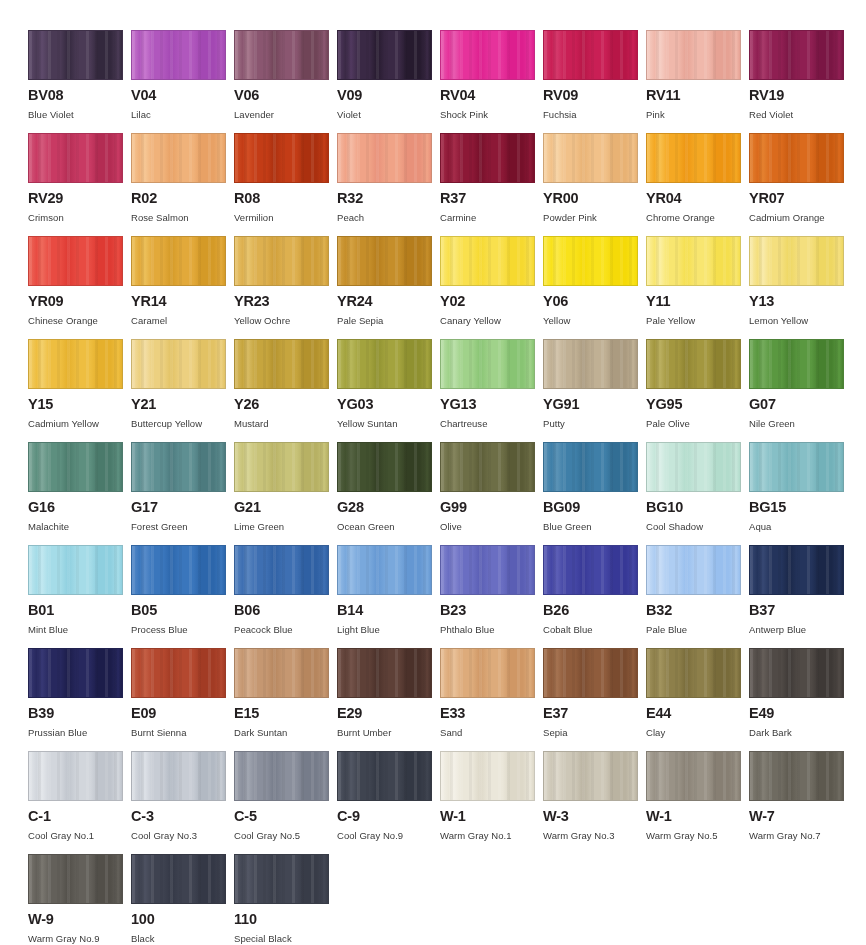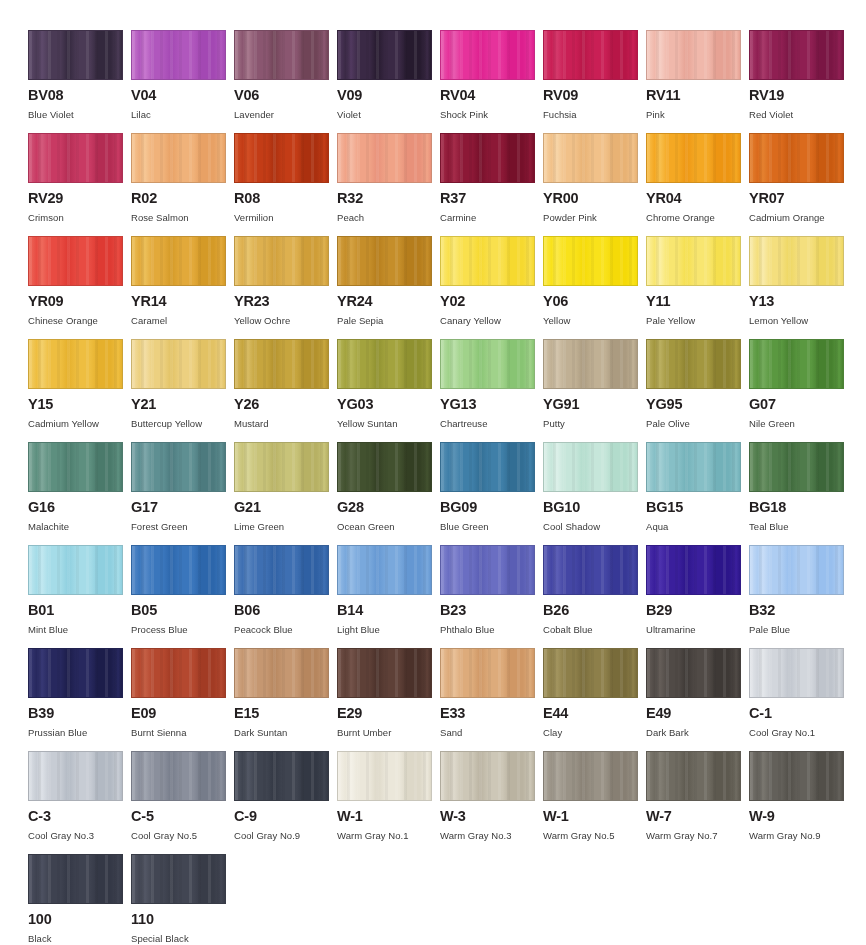--- a/index.html
+++ b/index.html
@@ -258,40 +258,40 @@
         <div class="swatch-chip" style="background-image: linear-gradient(90deg, rgb(216, 213, 151) 0%, rgb(200, 195, 121) 8%, rgb(216, 213, 151) 14%, rgb(200, 195, 121) 22%, rgb(200, 195, 121) 34%, rgb(183, 177, 100) 42%, rgb(200, 195, 121) 52%, rgb(200, 195, 121) 66%, rgb(183, 177, 100) 74%, rgb(183, 177, 100) 88%, rgb(200, 195, 121) 96%, rgb(183, 177, 100) 100%); background-color: rgb(200, 195, 121);"></div>
         <div class="swatch-code">G21</div>
         <div class="swatch-name">Lime Green</div>
       </div>
       <div class="swatch-cell">
         <div class="swatch-chip" style="background-image: linear-gradient(90deg, rgb(86, 100, 68) 0%, rgb(66, 81, 47) 8%, rgb(86, 100, 68) 14%, rgb(66, 81, 47) 22%, rgb(66, 81, 47) 34%, rgb(51, 63, 35) 42%, rgb(66, 81, 47) 52%, rgb(66, 81, 47) 66%, rgb(51, 63, 35) 74%, rgb(51, 63, 35) 88%, rgb(66, 81, 47) 96%, rgb(51, 63, 35) 100%); background-color: rgb(66, 81, 47);"></div>
         <div class="swatch-code">G28</div>
         <div class="swatch-name">Ocean Green</div>
       </div>
       <div class="swatch-cell">
+        <div class="swatch-chip" style="background-image: linear-gradient(90deg, rgb(133, 133, 94) 0%, rgb(109, 110, 70) 8%, rgb(133, 133, 94) 14%, rgb(109, 110, 70) 22%, rgb(109, 110, 70) 34%, rgb(90, 91, 54) 42%, rgb(109, 110, 70) 52%, rgb(109, 110, 70) 66%, rgb(90, 91, 54) 74%, rgb(90, 91, 54) 88%, rgb(109, 110, 70) 96%, rgb(90, 91, 54) 100%); background-color: rgb(109, 110, 70);"></div>
+        <div class="swatch-code">G99</div>
+        <div class="swatch-name">Olive</div>
+      </div>
+      <div class="swatch-cell">
         <div class="swatch-chip" style="background-image: linear-gradient(90deg, rgb(91, 147, 182) 0%, rgb(63, 127, 168) 8%, rgb(91, 147, 182) 14%, rgb(63, 127, 168) 22%, rgb(63, 127, 168) 34%, rgb(50, 110, 148) 42%, rgb(63, 127, 168) 52%, rgb(63, 127, 168) 66%, rgb(50, 110, 148) 74%, rgb(50, 110, 148) 88%, rgb(63, 127, 168) 96%, rgb(50, 110, 148) 100%); background-color: rgb(63, 127, 168);"></div>
         <div class="swatch-code">BG09</div>
         <div class="swatch-name">Blue Green</div>
       </div>
       <div class="swatch-cell">
         <div class="swatch-chip" style="background-image: linear-gradient(90deg, rgb(220, 240, 233) 0%, rgb(198, 230, 218) 8%, rgb(220, 240, 233) 14%, rgb(198, 230, 218) 22%, rgb(198, 230, 218) 34%, rgb(178, 220, 204) 42%, rgb(198, 230, 218) 52%, rgb(198, 230, 218) 66%, rgb(178, 220, 204) 74%, rgb(178, 220, 204) 88%, rgb(198, 230, 218) 96%, rgb(178, 220, 204) 100%); background-color: rgb(198, 230, 218);"></div>
         <div class="swatch-code">BG10</div>
         <div class="swatch-name">Cool Shadow</div>
       </div>
       <div class="swatch-cell">
         <div class="swatch-chip" style="background-image: linear-gradient(90deg, rgb(163, 208, 213) 0%, rgb(134, 191, 198) 8%, rgb(163, 208, 213) 14%, rgb(134, 191, 198) 22%, rgb(134, 191, 198) 34%, rgb(114, 177, 185) 42%, rgb(134, 191, 198) 52%, rgb(134, 191, 198) 66%, rgb(114, 177, 185) 74%, rgb(114, 177, 185) 88%, rgb(134, 191, 198) 96%, rgb(114, 177, 185) 100%); background-color: rgb(134, 191, 198);"></div>
         <div class="swatch-code">BG15</div>
         <div class="swatch-name">Aqua</div>
       </div>
       <div class="swatch-cell">
-        <div class="swatch-chip" style="background-image: linear-gradient(90deg, rgb(107, 146, 101) 0%, rgb(79, 123, 75) 8%, rgb(107, 146, 101) 14%, rgb(79, 123, 75) 22%, rgb(79, 123, 75) 34%, rgb(61, 103, 58) 42%, rgb(79, 123, 75) 52%, rgb(79, 123, 75) 66%, rgb(61, 103, 58) 74%, rgb(61, 103, 58) 88%, rgb(79, 123, 75) 96%, rgb(61, 103, 58) 100%); background-color: rgb(79, 123, 75);"></div>
-        <div class="swatch-code">BG18</div>
-        <div class="swatch-name">Teal Blue</div>
-      </div>
-      <div class="swatch-cell">
         <div class="swatch-chip" style="background-image: linear-gradient(90deg, rgb(193, 232, 240) 0%, rgb(165, 220, 232) 8%, rgb(193, 232, 240) 14%, rgb(165, 220, 232) 22%, rgb(165, 220, 232) 34%, rgb(142, 207, 223) 42%, rgb(165, 220, 232) 52%, rgb(165, 220, 232) 66%, rgb(142, 207, 223) 74%, rgb(142, 207, 223) 88%, rgb(165, 220, 232) 96%, rgb(142, 207, 223) 100%); background-color: rgb(165, 220, 232);"></div>
         <div class="swatch-code">B01</div>
         <div class="swatch-name">Mint Blue</div>
       </div>
       <div class="swatch-cell">
         <div class="swatch-chip" style="background-image: linear-gradient(90deg, rgb(87, 139, 201) 0%, rgb(58, 118, 188) 8%, rgb(87, 139, 201) 14%, rgb(58, 118, 188) 22%, rgb(58, 118, 188) 34%, rgb(44, 102, 171) 42%, rgb(58, 118, 188) 52%, rgb(58, 118, 188) 66%, rgb(44, 102, 171) 74%, rgb(44, 102, 171) 88%, rgb(58, 118, 188) 96%, rgb(44, 102, 171) 100%); background-color: rgb(58, 118, 188);"></div>
         <div class="swatch-code">B05</div>
         <div class="swatch-name">Process Blue</div>
       </div>
       <div class="swatch-cell">
@@ -308,30 +308,30 @@
         <div class="swatch-chip" style="background-image: linear-gradient(90deg, rgb(133, 136, 208) 0%, rgb(106, 110, 194) 8%, rgb(133, 136, 208) 14%, rgb(106, 110, 194) 22%, rgb(106, 110, 194) 34%, rgb(90, 94, 180) 42%, rgb(106, 110, 194) 52%, rgb(106, 110, 194) 66%, rgb(90, 94, 180) 74%, rgb(90, 94, 180) 88%, rgb(106, 110, 194) 96%, rgb(90, 94, 180) 100%); background-color: rgb(106, 110, 194);"></div>
         <div class="swatch-code">B23</div>
         <div class="swatch-name">Phthalo Blue</div>
       </div>
       <div class="swatch-cell">
         <div class="swatch-chip" style="background-image: linear-gradient(90deg, rgb(93, 95, 182) 0%, rgb(68, 70, 164) 8%, rgb(93, 95, 182) 14%, rgb(68, 70, 164) 22%, rgb(68, 70, 164) 34%, rgb(55, 56, 150) 42%, rgb(68, 70, 164) 52%, rgb(68, 70, 164) 66%, rgb(55, 56, 150) 74%, rgb(55, 56, 150) 88%, rgb(68, 70, 164) 96%, rgb(55, 56, 150) 100%); background-color: rgb(68, 70, 164);"></div>
         <div class="swatch-code">B26</div>
         <div class="swatch-name">Cobalt Blue</div>
       </div>
       <div class="swatch-cell">
-        <div class="swatch-chip" style="background-image: linear-gradient(90deg, rgb(77, 50, 174) 0%, rgb(58, 31, 156) 8%, rgb(77, 50, 174) 14%, rgb(58, 31, 156) 22%, rgb(58, 31, 156) 34%, rgb(44, 21, 138) 42%, rgb(58, 31, 156) 52%, rgb(58, 31, 156) 66%, rgb(44, 21, 138) 74%, rgb(44, 21, 138) 88%, rgb(58, 31, 156) 96%, rgb(44, 21, 138) 100%); background-color: rgb(58, 31, 156);"></div>
-        <div class="swatch-code">B29</div>
-        <div class="swatch-name">Ultramarine</div>
-      </div>
-      <div class="swatch-cell">
         <div class="swatch-chip" style="background-image: linear-gradient(90deg, rgb(200, 221, 247) 0%, rgb(174, 205, 242) 8%, rgb(200, 221, 247) 14%, rgb(174, 205, 242) 22%, rgb(174, 205, 242) 34%, rgb(152, 191, 238) 42%, rgb(174, 205, 242) 52%, rgb(174, 205, 242) 66%, rgb(152, 191, 238) 74%, rgb(152, 191, 238) 88%, rgb(174, 205, 242) 96%, rgb(152, 191, 238) 100%); background-color: rgb(174, 205, 242);"></div>
         <div class="swatch-code">B32</div>
         <div class="swatch-name">Pale Blue</div>
       </div>
       <div class="swatch-cell">
+        <div class="swatch-chip" style="background-image: linear-gradient(90deg, rgb(55, 72, 115) 0%, rgb(36, 52, 92) 8%, rgb(55, 72, 115) 14%, rgb(36, 52, 92) 22%, rgb(36, 52, 92) 34%, rgb(26, 39, 72) 42%, rgb(36, 52, 92) 52%, rgb(36, 52, 92) 66%, rgb(26, 39, 72) 74%, rgb(26, 39, 72) 88%, rgb(36, 52, 92) 96%, rgb(26, 39, 72) 100%); background-color: rgb(36, 52, 92);"></div>
+        <div class="swatch-code">B37</div>
+        <div class="swatch-name">Antwerp Blue</div>
+      </div>
+      <div class="swatch-cell">
         <div class="swatch-chip" style="background-image: linear-gradient(90deg, rgb(55, 56, 116) 0%, rgb(39, 40, 94) 8%, rgb(55, 56, 116) 14%, rgb(39, 40, 94) 22%, rgb(39, 40, 94) 34%, rgb(28, 29, 74) 42%, rgb(39, 40, 94) 52%, rgb(39, 40, 94) 66%, rgb(28, 29, 74) 74%, rgb(28, 29, 74) 88%, rgb(39, 40, 94) 96%, rgb(28, 29, 74) 100%); background-color: rgb(39, 40, 94);"></div>
         <div class="swatch-code">B39</div>
         <div class="swatch-name">Prussian Blue</div>
       </div>
       <div class="swatch-cell">
         <div class="swatch-chip" style="background-image: linear-gradient(90deg, rgb(196, 95, 69) 0%, rgb(180, 72, 47) 8%, rgb(196, 95, 69) 14%, rgb(180, 72, 47) 22%, rgb(180, 72, 47) 34%, rgb(162, 59, 36) 42%, rgb(180, 72, 47) 52%, rgb(180, 72, 47) 66%, rgb(162, 59, 36) 74%, rgb(162, 59, 36) 88%, rgb(180, 72, 47) 96%, rgb(162, 59, 36) 100%); background-color: rgb(180, 72, 47);"></div>
         <div class="swatch-code">E09</div>
         <div class="swatch-name">Burnt Sienna</div>
       </div>
       <div class="swatch-cell">
@@ -341,20 +341,25 @@
       </div>
       <div class="swatch-cell">
         <div class="swatch-chip" style="background-image: linear-gradient(90deg, rgb(116, 83, 74) 0%, rgb(94, 64, 55) 8%, rgb(116, 83, 74) 14%, rgb(94, 64, 55) 22%, rgb(94, 64, 55) 34%, rgb(75, 49, 42) 42%, rgb(94, 64, 55) 52%, rgb(94, 64, 55) 66%, rgb(75, 49, 42) 74%, rgb(75, 49, 42) 88%, rgb(94, 64, 55) 96%, rgb(75, 49, 42) 100%); background-color: rgb(94, 64, 55);"></div>
         <div class="swatch-code">E29</div>
         <div class="swatch-name">Burnt Umber</div>
       </div>
       <div class="swatch-cell">
         <div class="swatch-chip" style="background-image: linear-gradient(90deg, rgb(233, 193, 153) 0%, rgb(221, 171, 123) 8%, rgb(233, 193, 153) 14%, rgb(221, 171, 123) 22%, rgb(221, 171, 123) 34%, rgb(207, 151, 101) 42%, rgb(221, 171, 123) 52%, rgb(221, 171, 123) 66%, rgb(207, 151, 101) 74%, rgb(207, 151, 101) 88%, rgb(221, 171, 123) 96%, rgb(207, 151, 101) 100%); background-color: rgb(221, 171, 123);"></div>
         <div class="swatch-code">E33</div>
         <div class="swatch-name">Sand</div>
+      </div>
+      <div class="swatch-cell">
+        <div class="swatch-chip" style="background-image: linear-gradient(90deg, rgb(165, 115, 81) 0%, rgb(143, 92, 60) 8%, rgb(165, 115, 81) 14%, rgb(143, 92, 60) 22%, rgb(143, 92, 60) 34%, rgb(122, 75, 47) 42%, rgb(143, 92, 60) 52%, rgb(143, 92, 60) 66%, rgb(122, 75, 47) 74%, rgb(122, 75, 47) 88%, rgb(143, 92, 60) 96%, rgb(122, 75, 47) 100%); background-color: rgb(143, 92, 60);"></div>
+        <div class="swatch-code">E37</div>
+        <div class="swatch-name">Sepia</div>
       </div>
       <div class="swatch-cell">
         <div class="swatch-chip" style="background-image: linear-gradient(90deg, rgb(163, 149, 95) 0%, rgb(141, 127, 74) 8%, rgb(163, 149, 95) 14%, rgb(141, 127, 74) 22%, rgb(141, 127, 74) 34%, rgb(120, 107, 58) 42%, rgb(141, 127, 74) 52%, rgb(141, 127, 74) 66%, rgb(120, 107, 58) 74%, rgb(120, 107, 58) 88%, rgb(141, 127, 74) 96%, rgb(120, 107, 58) 100%); background-color: rgb(141, 127, 74);"></div>
         <div class="swatch-code">E44</div>
         <div class="swatch-name">Clay</div>
       </div>
       <div class="swatch-cell">
         <div class="swatch-chip" style="background-image: linear-gradient(90deg, rgb(101, 94, 89) 0%, rgb(80, 74, 70) 8%, rgb(101, 94, 89) 14%, rgb(80, 74, 70) 22%, rgb(80, 74, 70) 34%, rgb(62, 57, 54) 42%, rgb(80, 74, 70) 52%, rgb(80, 74, 70) 66%, rgb(62, 57, 54) 74%, rgb(62, 57, 54) 88%, rgb(80, 74, 70) 96%, rgb(62, 57, 54) 100%); background-color: rgb(80, 74, 70);"></div>
         <div class="swatch-code">E49</div>
         <div class="swatch-name">Dark Bark</div>

